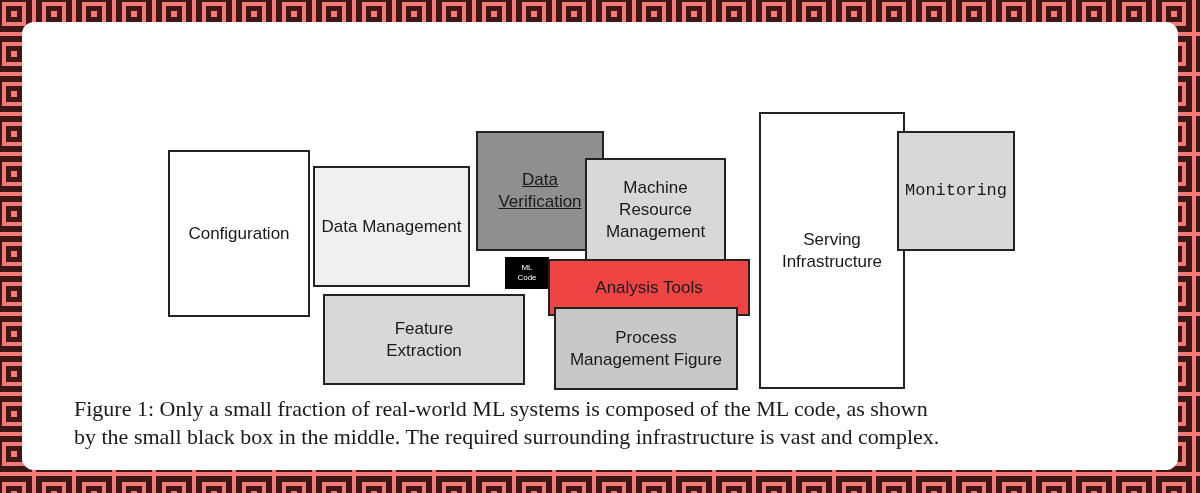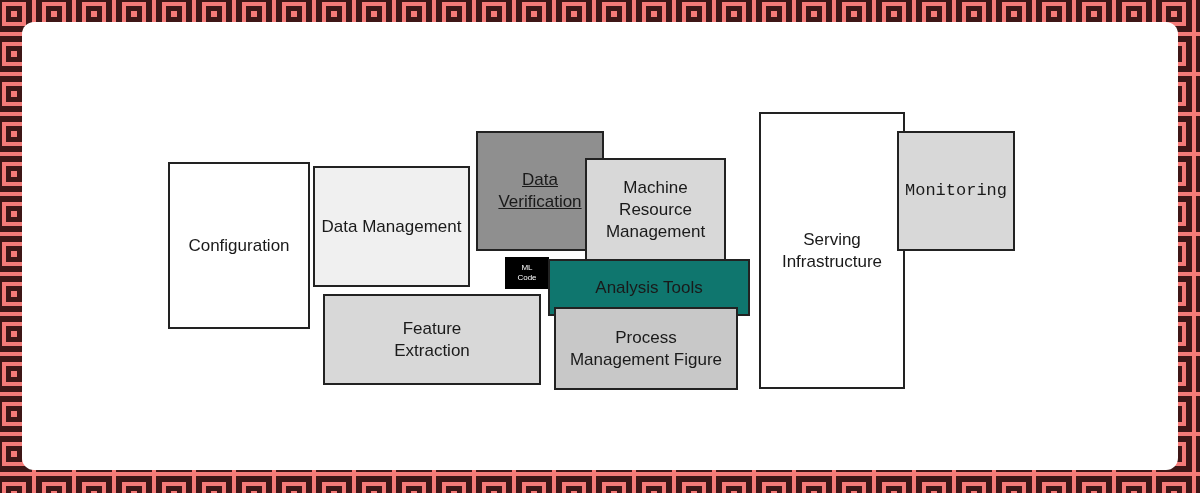--- a/index.html
+++ b/index.html
@@ -43,21 +43,21 @@
       <rect x="8" y="8" width="24" height="24" fill="#f47a78"></rect>
       <rect x="12" y="12" width="16" height="16" fill="#3d1616"></rect>
       <rect x="17" y="17" width="6" height="6" fill="#f47a78"></rect>
     </pattern>
   </defs>
   <rect width="1200" height="493" fill="url(#tile)"></rect>
 </svg>
 
 <div class="card"></div>
 
-<div class="box" style="left: 168px; top: 150px; width: 142px; height: 167px; background: rgb(255, 255, 255); margin-top: 12px;">
+<div class="box" style="left: 168px; top: 150px; width: 142px; height: 167px; background: rgb(255, 255, 255);">
   <span>Configuration</span>
 </div>
 <div class="box" style="left: 313px; top: 166px; width: 157px; height: 121px; background: rgb(240, 240, 240);">
   <span>Data Management</span>
 </div>
 <div class="box" style="left: 476px; top: 131px; width: 128px; height: 120px; background: rgb(143, 143, 143); text-decoration: underline;">
   <span>Data
 Verification</span>
 </div>
 <div class="box" style="left: 585px; top: 142px; width: 141px; height: 104px; background: rgb(216, 216, 216); margin-top: 16px;">
@@ -69,26 +69,28 @@
   <span>Serving
 Infrastructure</span>
 </div>
 <div class="box" style="left: 897px; top: 131px; width: 118px; height: 120px; background: rgb(216, 216, 216); font-family: Liberation Mono, monospace;">
   <span>Monitoring</span>
 </div>
 <div class="box ml" style="left: 496px; top: 257px; width: 44px; height: 32px; background: rgb(0, 0, 0); margin-left: 9px;">
   <span>ML
 Code</span>
 </div>
-<div class="box" style="left: 548px; top: 259px; width: 202px; height: 57px; background: #0f766e;">
+<div class="box" style="left: 548px; top: 259px; width: 202px; height: 57px; background: #ef4444;">
   <span>Analysis Tools</span>
 </div>
-<div class="box" style="left: 323px; top: 294px; width: 218px; height: 91px; background: rgb(216, 216, 216);">
+<div class="box" style="left: 323px; top: 294px; width: 202px; height: 91px; background: rgb(216, 216, 216);">
   <span>Feature
 Extraction</span>
 </div>
 <div class="box" style="left: 554px; top: 307px; width: 184px; height: 83px; background: rgb(200, 200, 200);">
   <span>Process
 Management Figure</span>
 </div>
 
 <div class="caption">
+  <div>Figure 1: Only a small fraction of real-world ML systems is composed of the ML code, as shown</div>
+  <div>by the small black box in the middle. The required surrounding infrastructure is vast and complex.</div>
 </div>
 
 </body></html>

